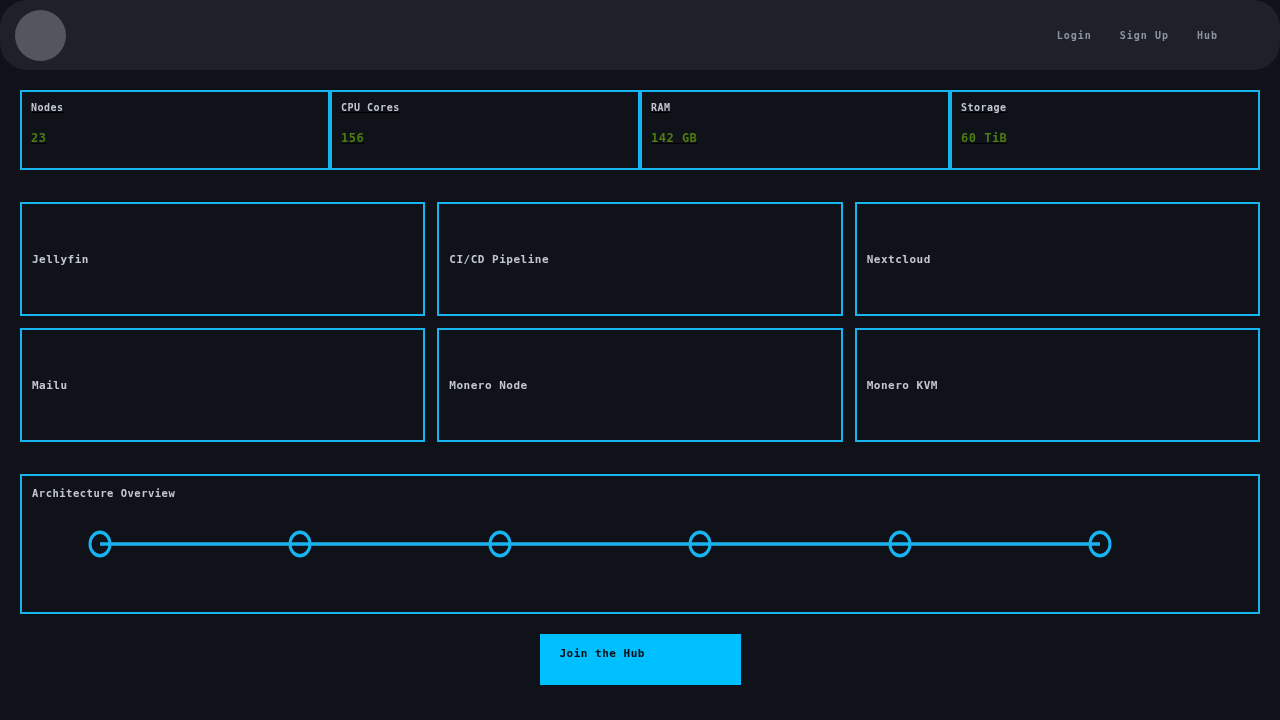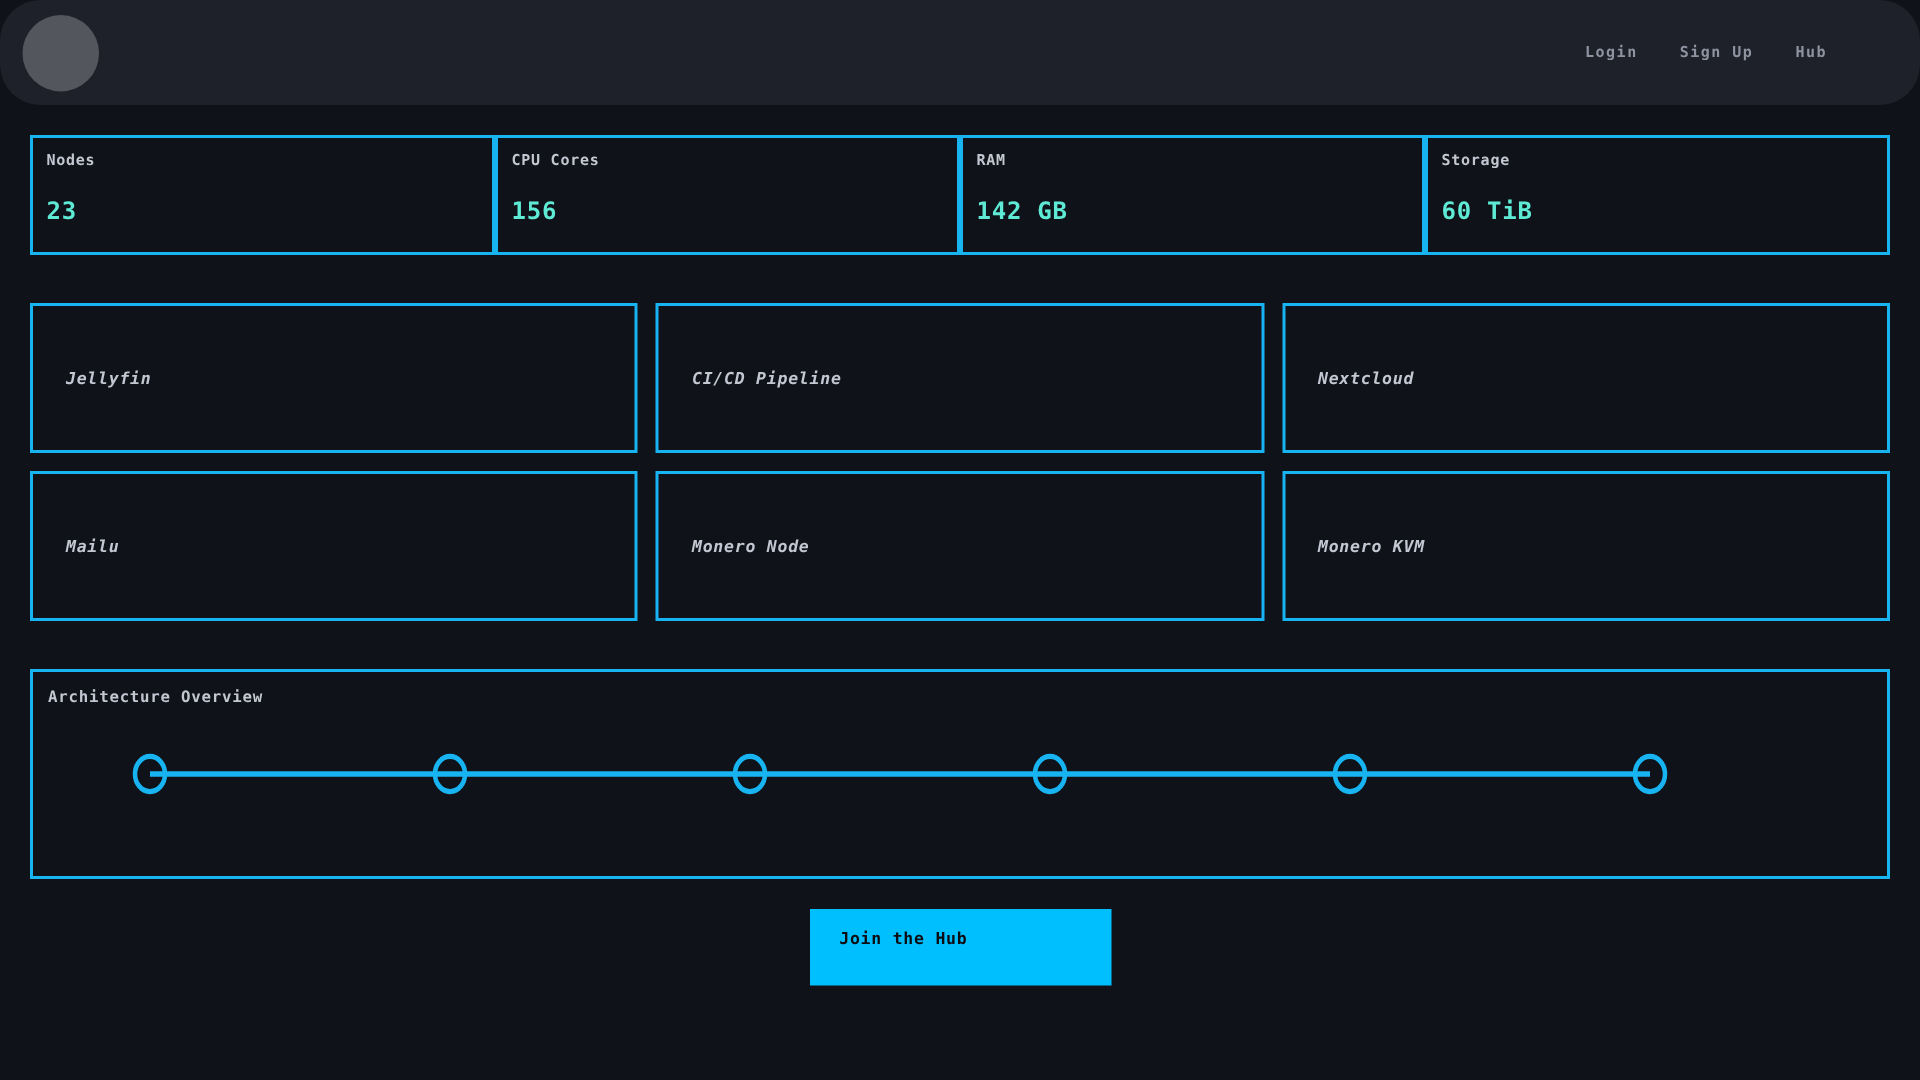--- a/index.html
+++ b/index.html
@@ -39,53 +39,53 @@
     letter-spacing: 1px;
     color: #8f93a0;
     cursor: pointer;
     text-decoration: none;
   }
   
   .main { padding: 20px; }
   .stats-grid {
     display: grid;
     grid-template-columns: repeat(4, 1fr);
+    text-decoration: underline;
   }
   .stat-card {
     height: 80px;
     border: 2px solid var(--accent);
     padding: 10px 9px;
   }
   .stat-label {
     font-size: 10px;
     letter-spacing: 0.5px;
     color: #c3c7d1;
   }
   .stat-value {
     margin-top: 18px;
-    font-size: 16px;
+    font-size: 12px;
     letter-spacing: 0.5px;
-    color: #5eead4;
+    color: #4d7c0f;
   }
   .services-grid {
     margin-top: 32px;
     display: grid;
     grid-template-columns: repeat(3, 1fr);
     gap: 12px;
   }
   .service-card {
-    height: 100px;
+    height: 114px;
     border: 2px solid var(--accent);
     display: flex;
     align-items: center;
-    padding-left: 22px;
+    padding-left: 10px;
     font-size: 11px;
     letter-spacing: 0.5px;
     color: #c3c7d1;
-    font-style: italic;
   }
   .arch-panel {
     margin-top: 32px;
     height: 140px;
     border: 2px solid var(--accent);
     position: relative;
   }
   .arch-title {
     position: absolute;
     top: 11px; left: 10px;

